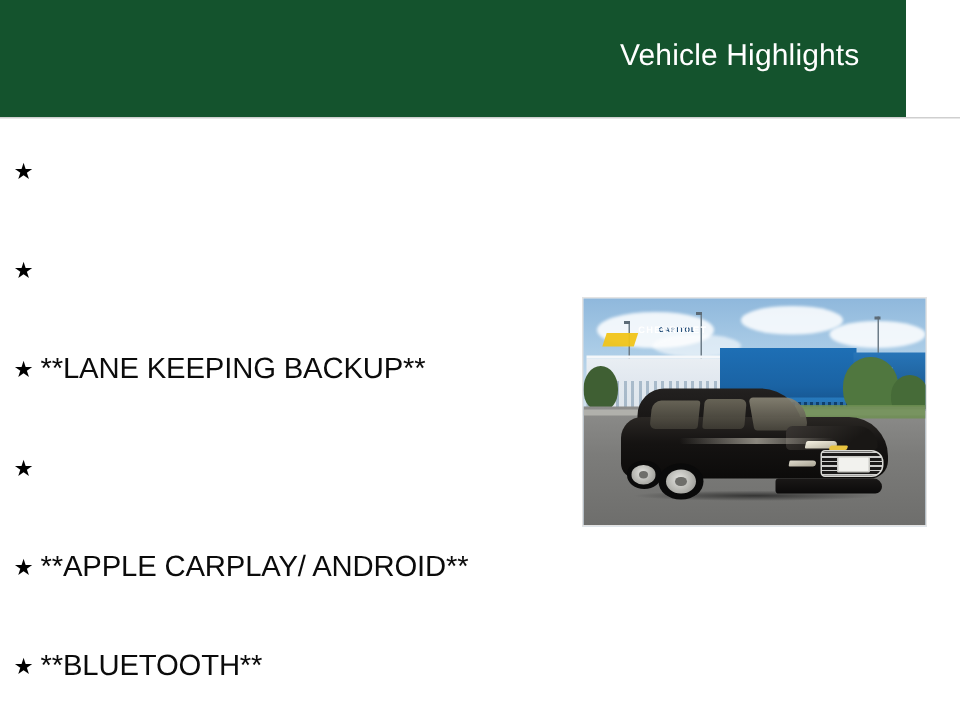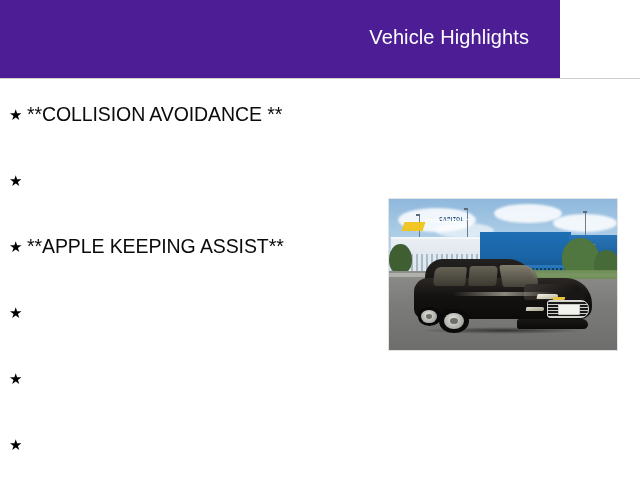--- a/index.html
+++ b/index.html
@@ -13,23 +13,23 @@
     overflow: hidden;
     font-family: "Liberation Sans", sans-serif;
     position: relative;
   }
 
   
   .header {
     position: absolute;
     left: 0;
     top: 0;
-    width: 560px;
+    width: 604px;
     height: 78px;
-    background: #4c1d95;
+    background: #14532d;
     box-sizing: border-box;
     display: flex;
     align-items: center;
     justify-content: flex-end;
   }
   .header-title {
     color: #ffffff;
     font-size: 20px;
     line-height: 20px;
     letter-spacing: 0.1px;
@@ -363,42 +363,43 @@
 
 <div class="header">
   <div class="header-title">Vehicle Highlights</div>
 </div>
 <div class="header-rule"></div>
 
 <ul class="highlights">
 
   <li class="highlight-item">
     <span class="bullet-star">★</span>
-    <span class="highlight-label">**COLLISION AVOIDANCE **</span>
-  </li>
-
-  <li class="highlight-item">
-    <span class="bullet-star">★</span>
-  </li>
-
-  <li class="highlight-item">
-    <span class="bullet-star">★</span>
-    <span class="highlight-label">**APPLE KEEPING ASSIST**</span>
-  </li>
-
-  <li class="highlight-item">
-    <span class="bullet-star">★</span>
-  </li>
-
-  <li class="highlight-item">
-    <span class="bullet-star">★</span>
-  </li>
-
-  <li class="highlight-item">
-    <span class="bullet-star">★</span>
+  </li>
+
+  <li class="highlight-item">
+    <span class="bullet-star">★</span>
+  </li>
+
+  <li class="highlight-item">
+    <span class="bullet-star">★</span>
+    <span class="highlight-label">**LANE KEEPING BACKUP**</span>
+  </li>
+
+  <li class="highlight-item">
+    <span class="bullet-star">★</span>
+  </li>
+
+  <li class="highlight-item">
+    <span class="bullet-star">★</span>
+    <span class="highlight-label">**APPLE CARPLAY/ ANDROID**</span>
+  </li>
+
+  <li class="highlight-item">
+    <span class="bullet-star">★</span>
+    <span class="highlight-label">**BLUETOOTH**</span>
   </li>
 
 </ul>
 
 <div class="vehicle-photo">
   <div class="photo-stage">
 
     <div class="sky"></div>
     <div class="cloud c1"></div>
     <div class="cloud c2"></div>

